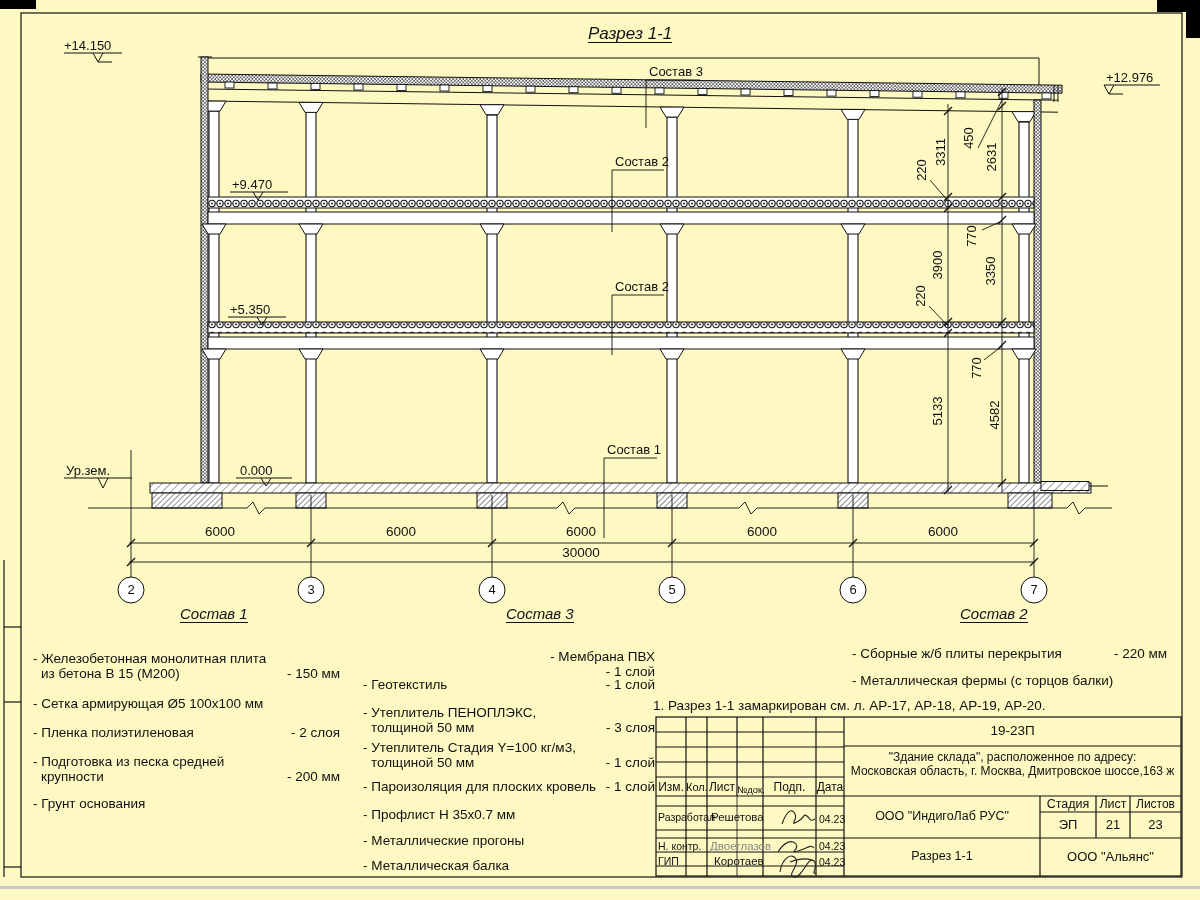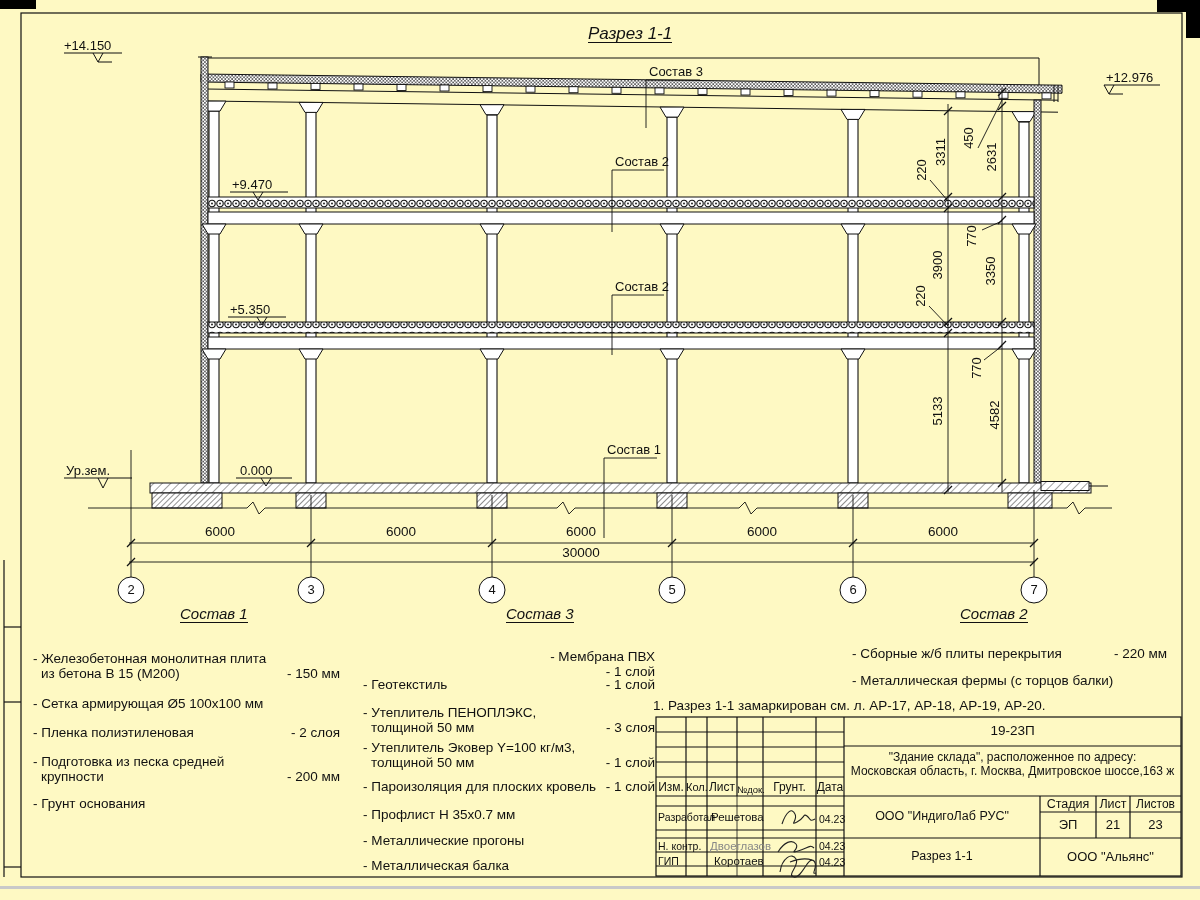--- a/index.html
+++ b/index.html
@@ -373,21 +373,21 @@
 </div>
 <div class="row" style="left:363px;top:706px;width:292px;">
   <div class="txt">
         <span>- Утеплитель ПЕНОПЛЭКС,</span>
         <span style="padding-left:8px;">толщиной 50 мм</span>
       </div>
   <div class="val">- 3 слоя</div>
 </div>
 <div class="row" style="left:363px;top:741px;width:292px;">
   <div class="txt">
-        <span>- Утеплитель Эковер Y=100 кг/м3,</span>
+        <span>- Утеплитель Стадия Y=100 кг/м3,</span>
         <span style="padding-left:8px;">толщиной 50 мм</span>
       </div>
   <div class="val">- 1 слой</div>
 </div>
 <div class="row" style="left:363px;top:780px;width:292px;">
   <div class="txt">
         <span>- Пароизоляция для плоских кровель</span>
       </div>
   <div class="val">- 1 слой</div>
 </div>
@@ -427,21 +427,21 @@
 <div class="lbl" style="left:653px;top:699px;font-size:13.5px;">1. Разрез 1-1 замаркирован см. л. АР-17, АР-18, АР-19, АР-20.</div>
 
 <div class="tb ctr" style="left:844px;top:724px;width:337px;font-size:13.5px;">19-23П</div>
 <div class="tb ctr" style="left:844px;top:751px;width:337px;">"Здание склада", расположенное по адресу:</div>
 <div class="tb ctr" style="left:844px;top:765px;width:337px;">Московская область, г. Москва, Дмитровское шоссе,163 ж</div>
 
 <div class="tb ctr" style="left:656px;top:781px;width:30px;">Изм.</div>
 <div class="tb ctr" style="left:686px;top:781px;width:21px;font-size:11px;">Кол.</div>
 <div class="tb ctr" style="left:707px;top:781px;width:30px;">Лист</div>
 <div class="tb ctr" style="left:737px;top:783px;width:26px;font-size:9.5px;">№док.</div>
-<div class="tb ctr" style="left:763px;top:781px;width:53px;">Грунт.</div>
+<div class="tb ctr" style="left:763px;top:781px;width:53px;">Подп.</div>
 <div class="tb ctr" style="left:816px;top:781px;width:28px;">Дата</div>
 
 <div class="tb" style="left:658px;top:811px;font-size:10.5px;">Разработал</div>
 <div class="tb" style="left:711px;top:811px;font-size:11.5px;">Решетова</div>
 <div class="tb" style="left:819px;top:813px;font-size:10.5px;">04.23</div>
 <div class="tb" style="left:658px;top:840px;font-size:10.5px;">Н. контр.</div>
 <div class="tb" style="left:710px;top:840px;font-size:11.5px;color:#888;">Двоеглазов</div>
 <div class="tb" style="left:819px;top:840px;font-size:10.5px;">04.23</div>
 <div class="tb" style="left:658px;top:855px;font-size:10.5px;">ГИП</div>
 <div class="tb" style="left:714px;top:855px;font-size:11.5px;">Коротаев</div>

